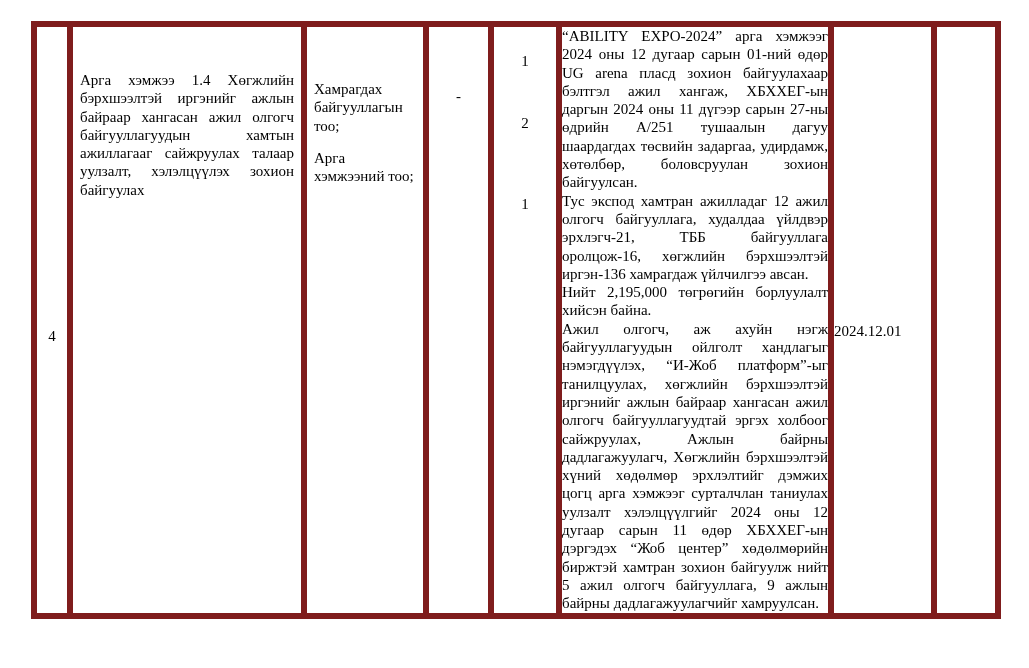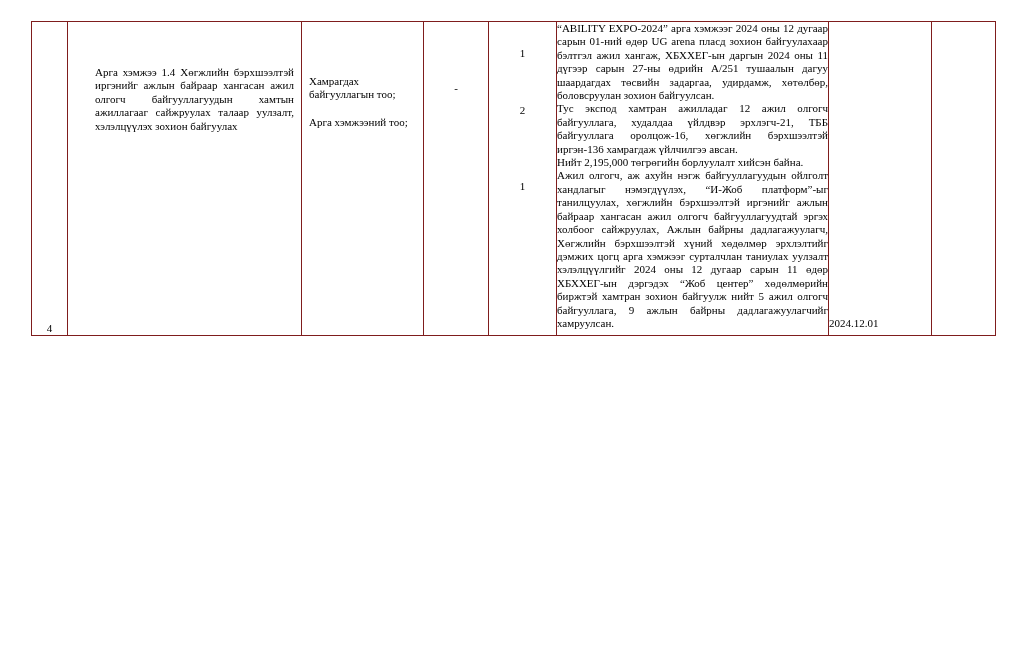--- a/index.html
+++ b/index.html
@@ -22,24 +22,24 @@
   }
   table.doc-table {
     position: absolute;
     left: 31px;
     top: 21px;
     width: 964px;
     border-collapse: collapse;
     table-layout: fixed;
   }
   table.doc-table td {
-    border: 1px solid #7f1d1d;
+    border: 6px solid #7f1d1d;
     vertical-align: top;
     padding: 0;
-    font-size: 11px;
+    font-size: 15px;
     line-height: 1.22;
   }
   
   col.c-num    { width: 36px; }
   col.c-act    { width: 234px; }
   col.c-ind    { width: 122px; }
   col.c-blank1 { width: 65px; }
   col.c-cnt    { width: 68px; }
   col.c-res    { width: 272px; }
   col.c-date   { width: 103px; }
@@ -120,21 +120,21 @@
       <col class="c-res">
       <col class="c-date">
       <col class="c-blank2">
     </colgroup>
     <tbody>
       <tr>
         <td class="cell-num">
           <span class="num-inner">4</span>
         </td>
         <td>
-          <div class="cell-pad just" style="padding-top:44px;margin-left:20px;">Арга хэмжээ 1.4 Хөгжлийн бэрхшээлтэй иргэнийг ажлын байраар хангасан ажил олгогч байгууллагуудын хамтын ажиллагааг сайжруулах талаар уулзалт, хэлэлцүүлэх зохион байгуулах</div>
+          <div class="cell-pad just" style="padding-top:44px;">Арга хэмжээ 1.4 Хөгжлийн бэрхшээлтэй иргэнийг ажлын байраар хангасан ажил олгогч байгууллагуудын хамтын ажиллагааг сайжруулах талаар уулзалт, хэлэлцүүлэх зохион байгуулах</div>
         </td>
         <td>
           <div class="ind-block">
             <p>Хамрагдах байгууллагын тоо;</p>
             <p>Арга хэмжээний тоо;</p>
           </div>
         </td>
         <td>
           <div class="dash-cell">-</div>
         </td>

